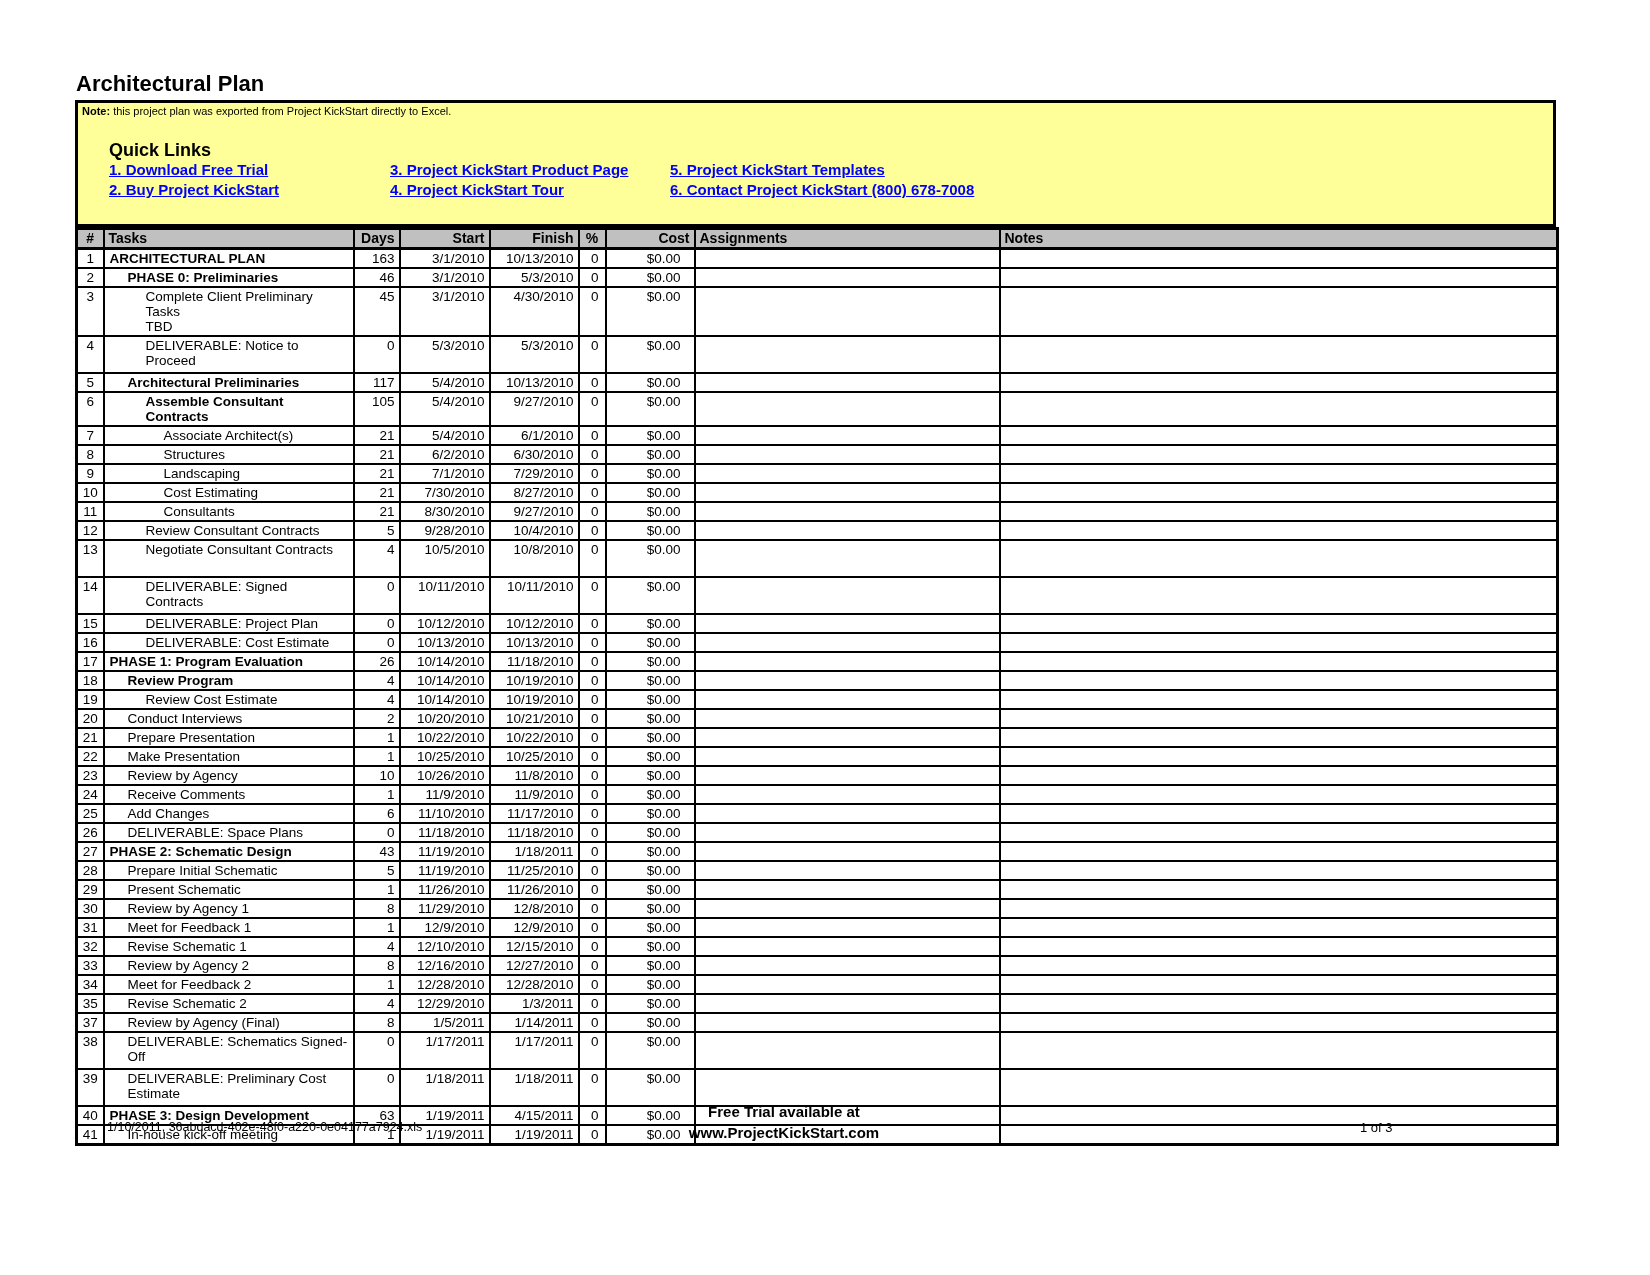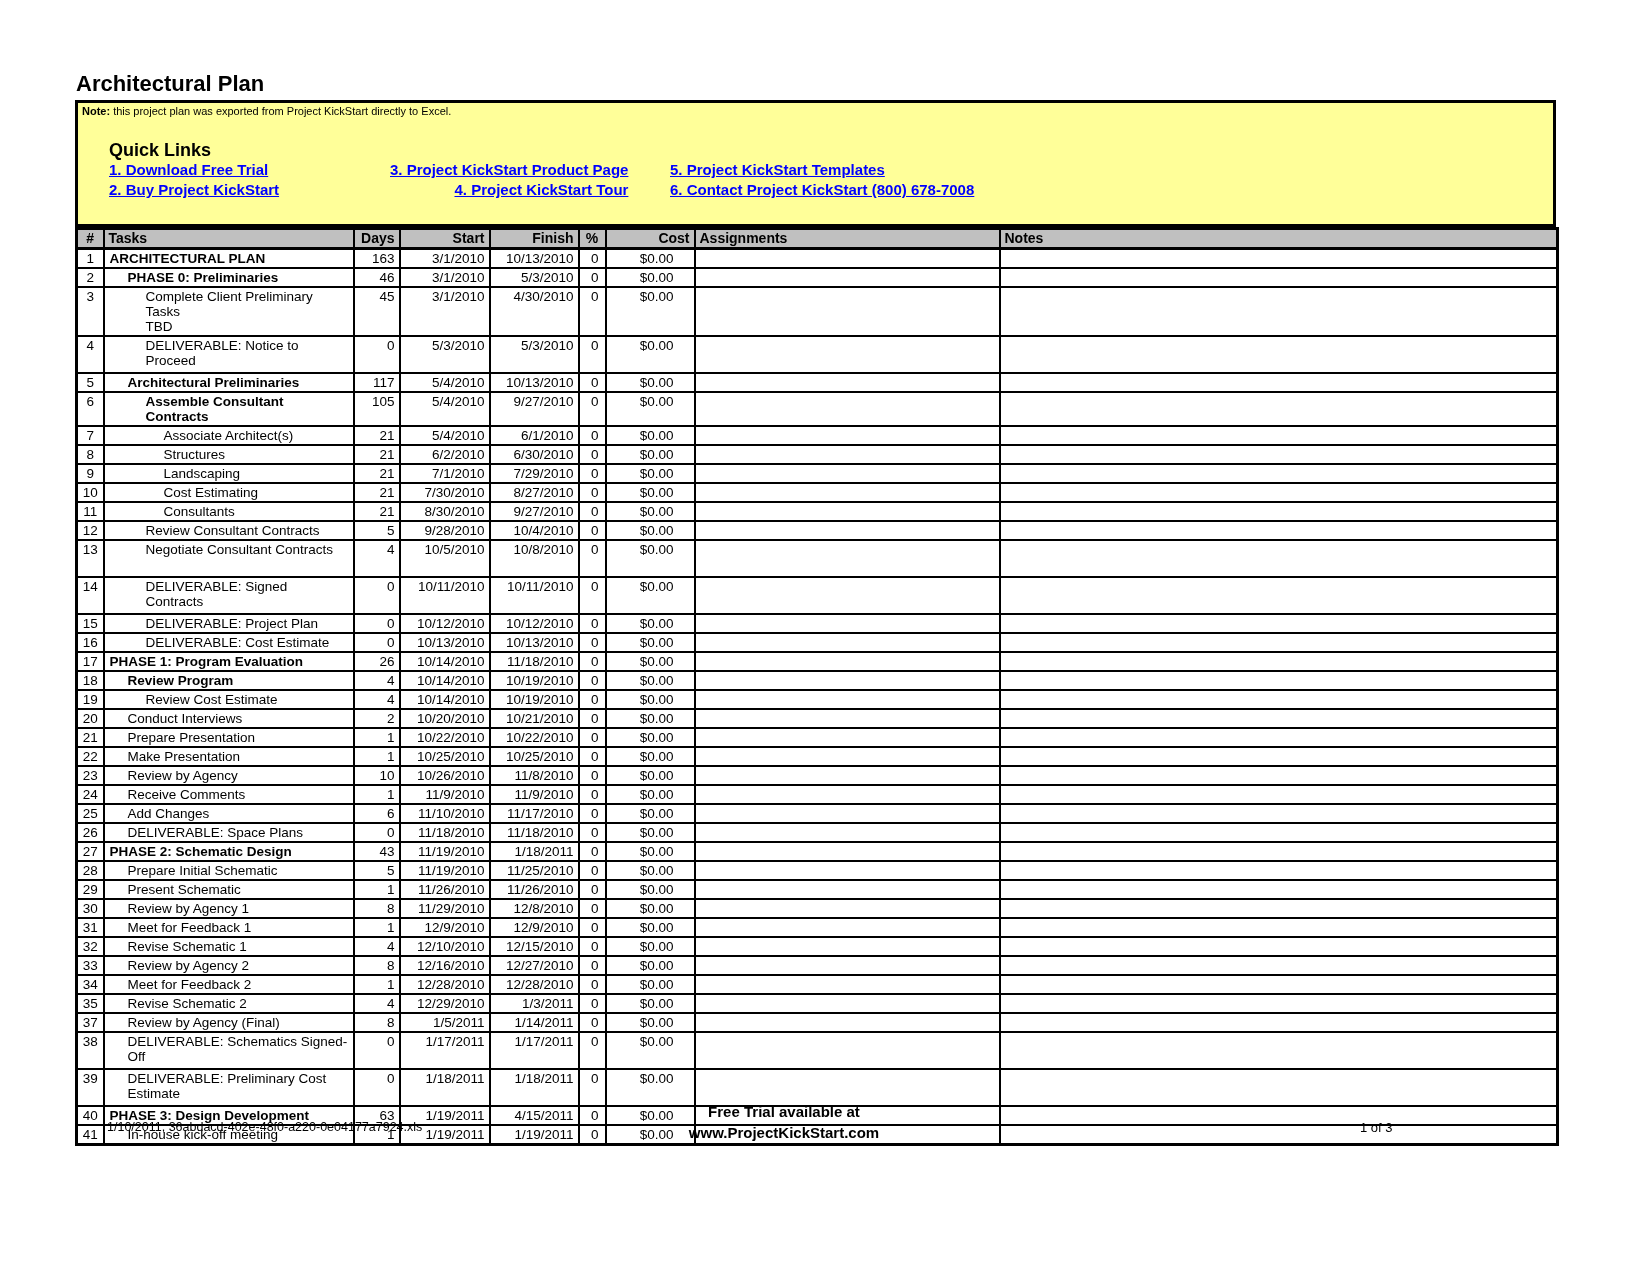--- a/index.html
+++ b/index.html
@@ -14,21 +14,21 @@
   
   .note-box {
     position:absolute; left:75px; top:100px; width:1481px; height:127px;
     background:#FFFF99; border:3px solid #000; box-sizing:border-box;
   }
   .note-line { position:absolute; left:4px; top:2px; font-size:11px; white-space:pre; }
   .note-line b { font-weight:bold; }
   .ql-heading { position:absolute; left:31px; top:37px; font-size:18px; font-weight:bold; }
   .links-col { position:absolute; top:57px; display:flex; flex-direction:column; }
   .links-col.c1 { left:31px; }
-  .links-col.c2 { left:312px;text-align:right; }
+  .links-col.c2 { left:312px; }
   .links-col.c3 { left:592px; }
   .qlink {
     color:#0000FF; font-size:15px; font-weight:bold;
     text-decoration:underline; line-height:20px; cursor:pointer; white-space:nowrap;
   }
   
   .plan-table {
     position:absolute; left:75px; top:227px; width:1481px;
     border-collapse:collapse; table-layout:fixed;
     font-size:13.5px; border:3px solid #000;
@@ -40,21 +40,21 @@
   }
   .plan-table thead th {
     background:#C0C0C0; font-weight:bold; font-size:14px;
     text-align:left; border-bottom:3px solid #000; height:19px;
   }
   .plan-table thead th.h-num, .plan-table thead th.h-pct { text-align:center; padding:1px 1px; }
   .plan-table thead th.h-days, .plan-table thead th.h-start,
   .plan-table thead th.h-finish, .plan-table thead th.h-cost { text-align:right; }
   td.num { text-align:center; padding:1px 1px; }
   td.days, td.start, td.finish { text-align:right; padding-right:4px; }
-  td.cost { text-align:right; padding-right:20px; }
+  td.cost { text-align:right; padding-right:13px; }
   td.pct { text-align:right; padding-right:6px; }
   td.task { white-space:pre-line; }
   td.task.ind0 { padding-left:5px; }
   td.task.ind1 { padding-left:23px; }
   td.task.ind2 { padding-left:41px; }
   td.task.ind3 { padding-left:59px; }
   tr.bold td.task { font-weight:bold; }
   tr.tall td { height:37px; }
   
   .footer-left  { position:absolute; left:107px; top:1120px; font-size:12.5px; }

